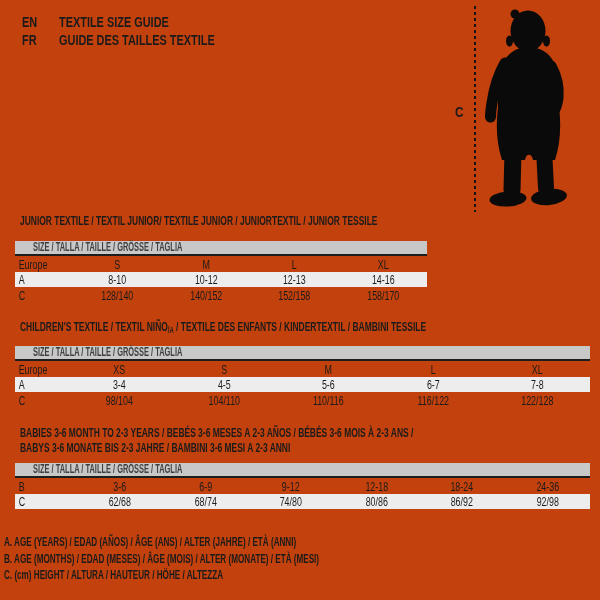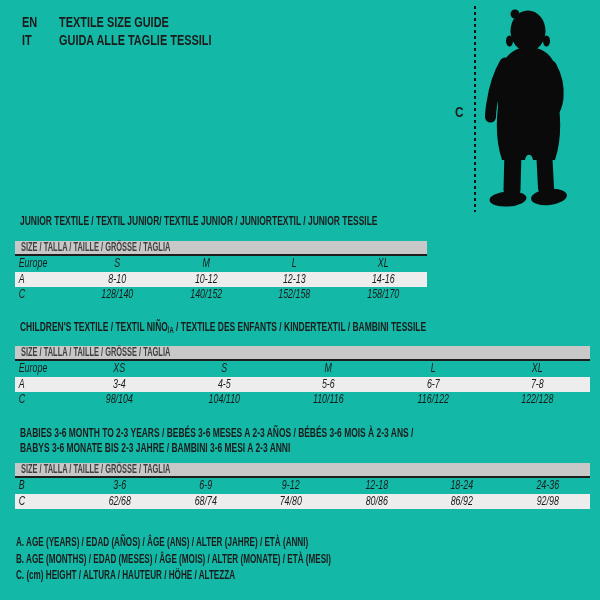--- a/index.html
+++ b/index.html
@@ -2,21 +2,21 @@
 <html><head>
 <meta charset="utf-8">
 <style>
   html,body { margin:0; padding:0; }
   body {
     width:600px; height:600px; background:#ffffff;
     font-family:"Liberation Sans", sans-serif;
     color:#1b1b1b;
     -webkit-font-smoothing:antialiased;
   }
-  .canvas { position:relative; width:600px; height:600px; overflow:hidden; background:#14b8a6; }
+  .canvas { position:relative; width:600px; height:600px; overflow:hidden; background:#c2410c; }
 
   
   .langs { position:absolute; left:22px; top:14px; }
   .lang-row { display:flex; font-weight:bold; font-size:14px; line-height:17.8px; white-space:nowrap; }
   .lang-code { width:37px; flex:0 0 37px; transform:scaleX(0.78); transform-origin:0 50%; }
   .lang-label { transform:scaleX(0.78); transform-origin:0 50%; display:inline-block; }
 
   
   .fig-line {
     position:absolute; left:474px; top:6px; width:2px; height:206px;
@@ -36,56 +36,56 @@
   .sub { font-size:9px; vertical-align:-2px; }
 
   
   .table { position:absolute; left:15px; }
   #junior-table   { top:241px; width:412px; }
   #children-table { top:346px; width:575px; }
   #babies-table   { top:463px; width:575px; }
 
   .t-bar {
     height:13px; line-height:13px; background:#c8c8c8; color:#3f3f3f;
-    border-bottom:2px solid #1d1d1d; padding-left:6px; font-size:12px; font-weight:bold;
+    border-bottom:2px solid #1d1d1d; padding-left:18px; font-size:12px; font-weight:bold;
     white-space:nowrap;
     text-decoration:underline;
   }
   .t-bar .bar-text { display:inline-block; transform:scaleX(0.62); transform-origin:0 50%; }
 
-  .t-row { display:flex; align-items:flex-start; height:16px; font-size:12px;font-style:italic; }
+  .t-row { display:flex; align-items:flex-end; height:16px; font-size:12px; }
   .t-row.shade { background:#ededed; height:15px; }
   .t-row > div { text-align:center; white-space:nowrap; transform:scaleX(0.74); transform-origin:50% 50%; }
   .t-row > .c0 { text-align:left; padding-left:5px; box-sizing:border-box; transform-origin:0 50%; }
 
   #junior-table   .c0 { width:58px;   flex:0 0 58px; }
   #junior-table   .c  { width:88.5px; flex:0 0 88.5px; }
   #children-table .c0 { width:52px;   flex:0 0 52px; }
   #children-table .c  { width:104.6px;flex:0 0 104.6px; }
   #babies-table   .c0 { width:62px;   flex:0 0 62px; }
   #babies-table   .c  { width:85.5px; flex:0 0 85.5px; }
 
   
-  .notes { position:absolute; left:16px; top:534px; }
+  .notes { position:absolute; left:4px; top:534px; }
   .note-line { font-weight:bold; font-size:12.5px; line-height:16.5px; white-space:nowrap;
                transform:scaleX(0.65); transform-origin:0 50%; }
 </style>
 </head>
 <body>
 
 <div class="canvas">
 
   <div class="langs">
     <div class="lang-row">
       <span class="lang-code">EN</span>
       <span class="lang-label">TEXTILE SIZE GUIDE</span>
     </div>
     <div class="lang-row">
-      <span class="lang-code">IT</span>
-      <span class="lang-label">GUIDA ALLE TAGLIE TESSILI</span>
+      <span class="lang-code">FR</span>
+      <span class="lang-label">GUIDE DES TAILLES TEXTILE</span>
     </div>
   </div>
 
   <div class="fig-line"></div>
   <div class="fig-c">C</div>
   <svg class="baby" width="96" height="206" viewBox="0 0 96 206" fill="#0a0a0a" stroke="none">
     <circle cx="33" cy="11" r="4.5"></circle>
     <ellipse cx="46" cy="28" rx="17.5" ry="20.5"></ellipse>
     <ellipse cx="27.5" cy="38" rx="3.5" ry="5.5"></ellipse>
     <ellipse cx="64.5" cy="38" rx="3.5" ry="5.5"></ellipse>

